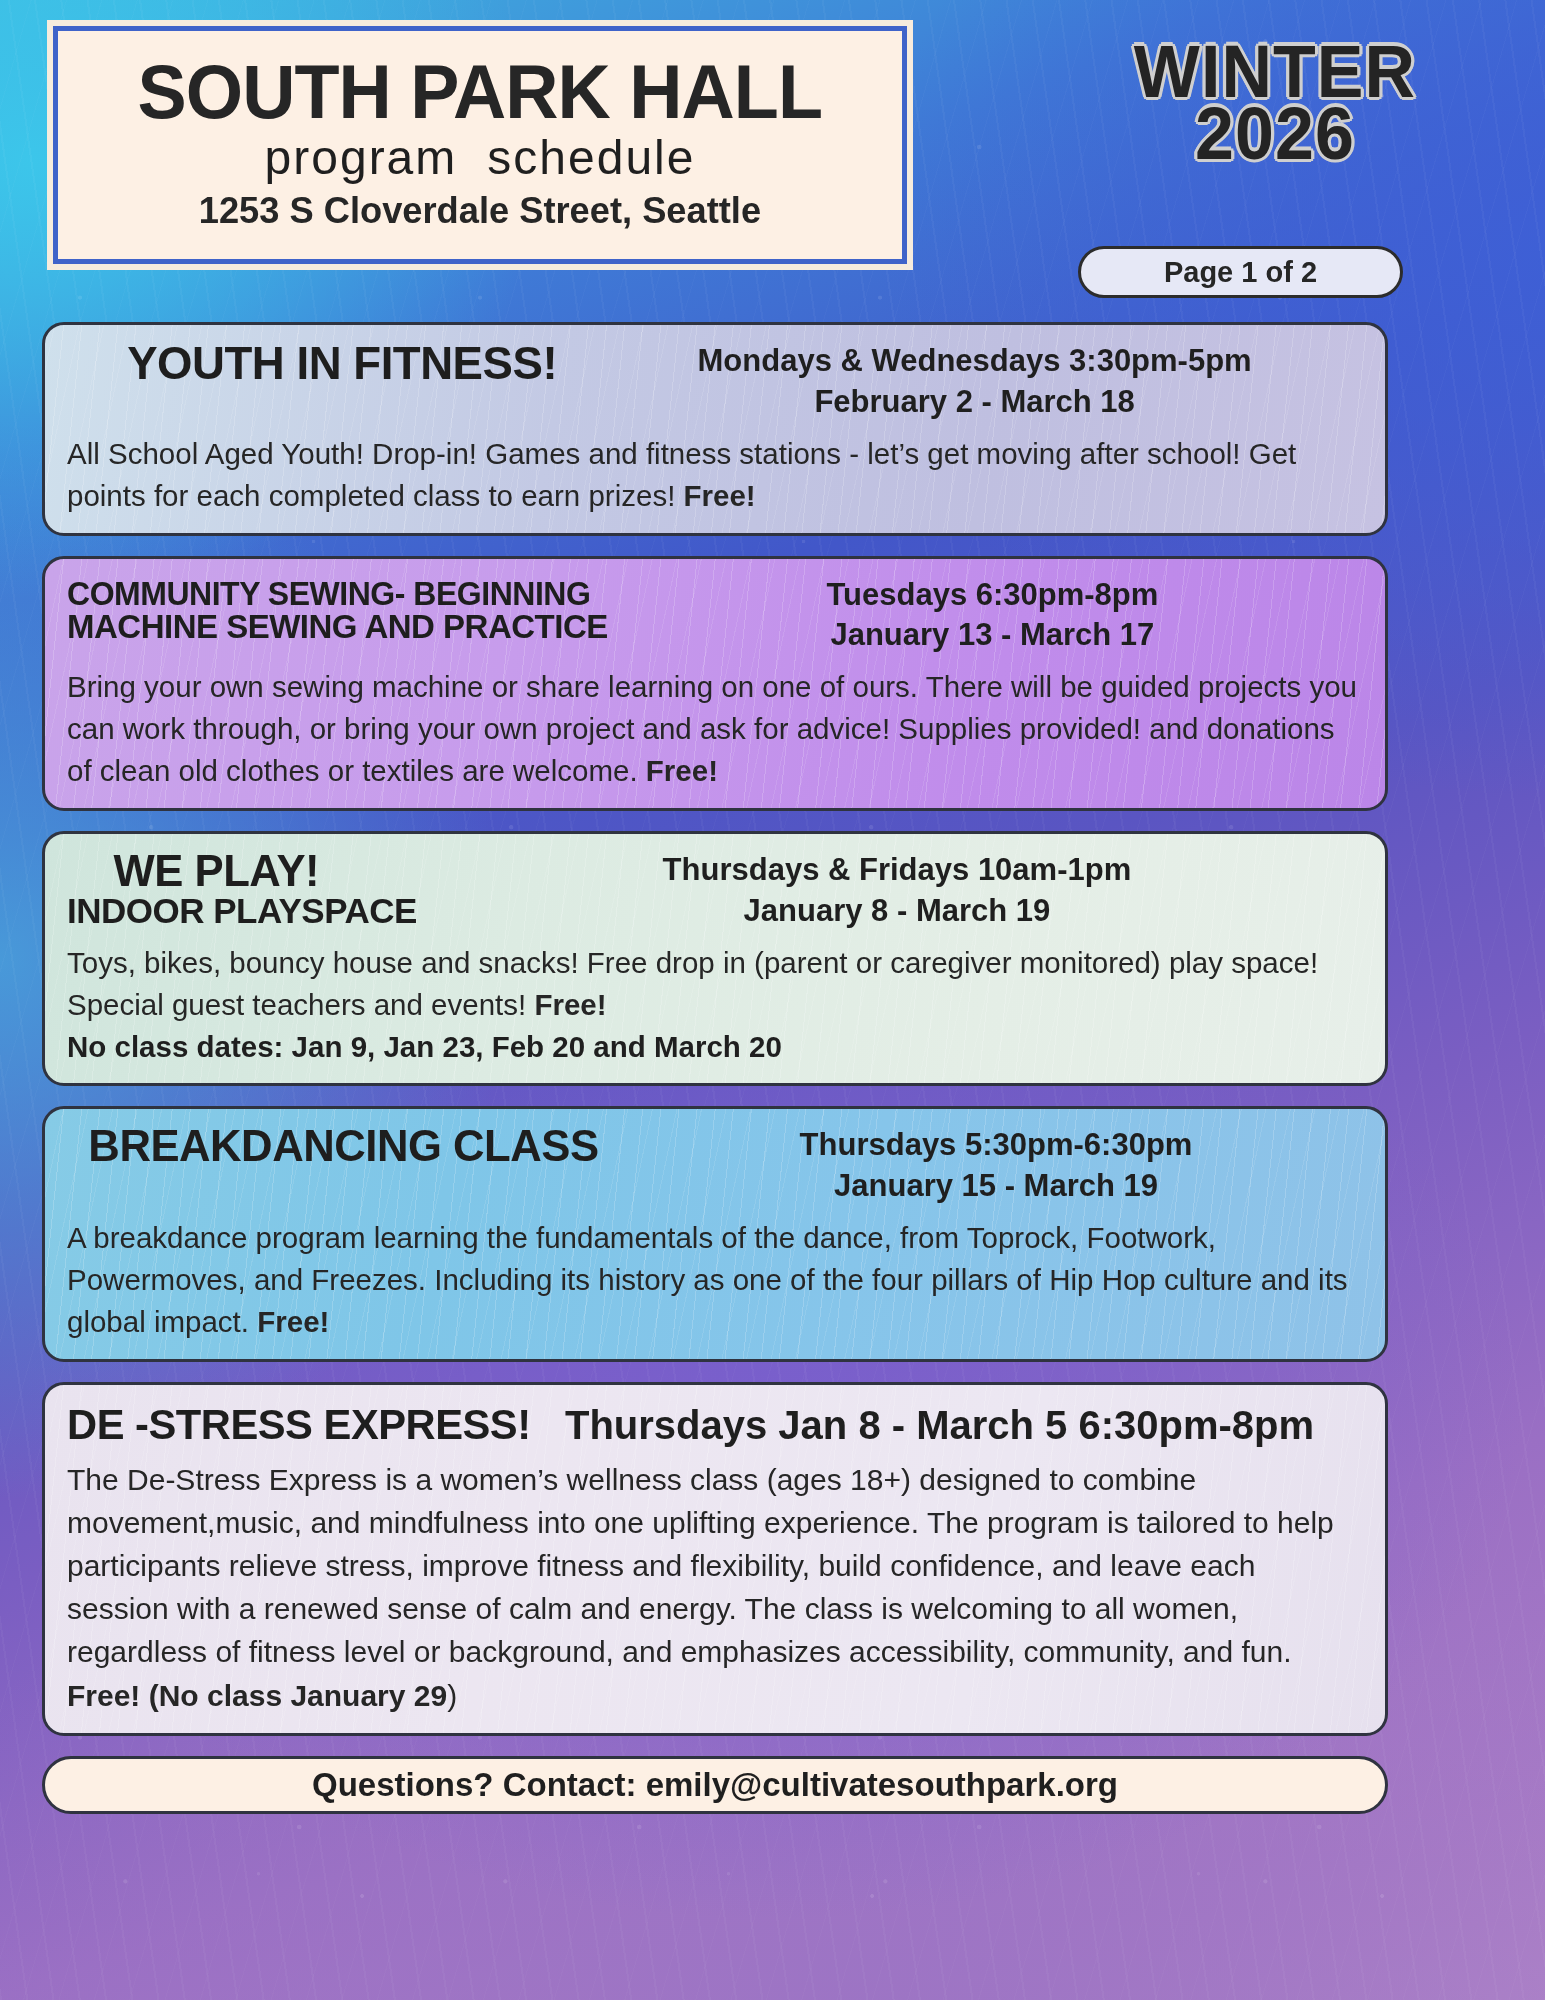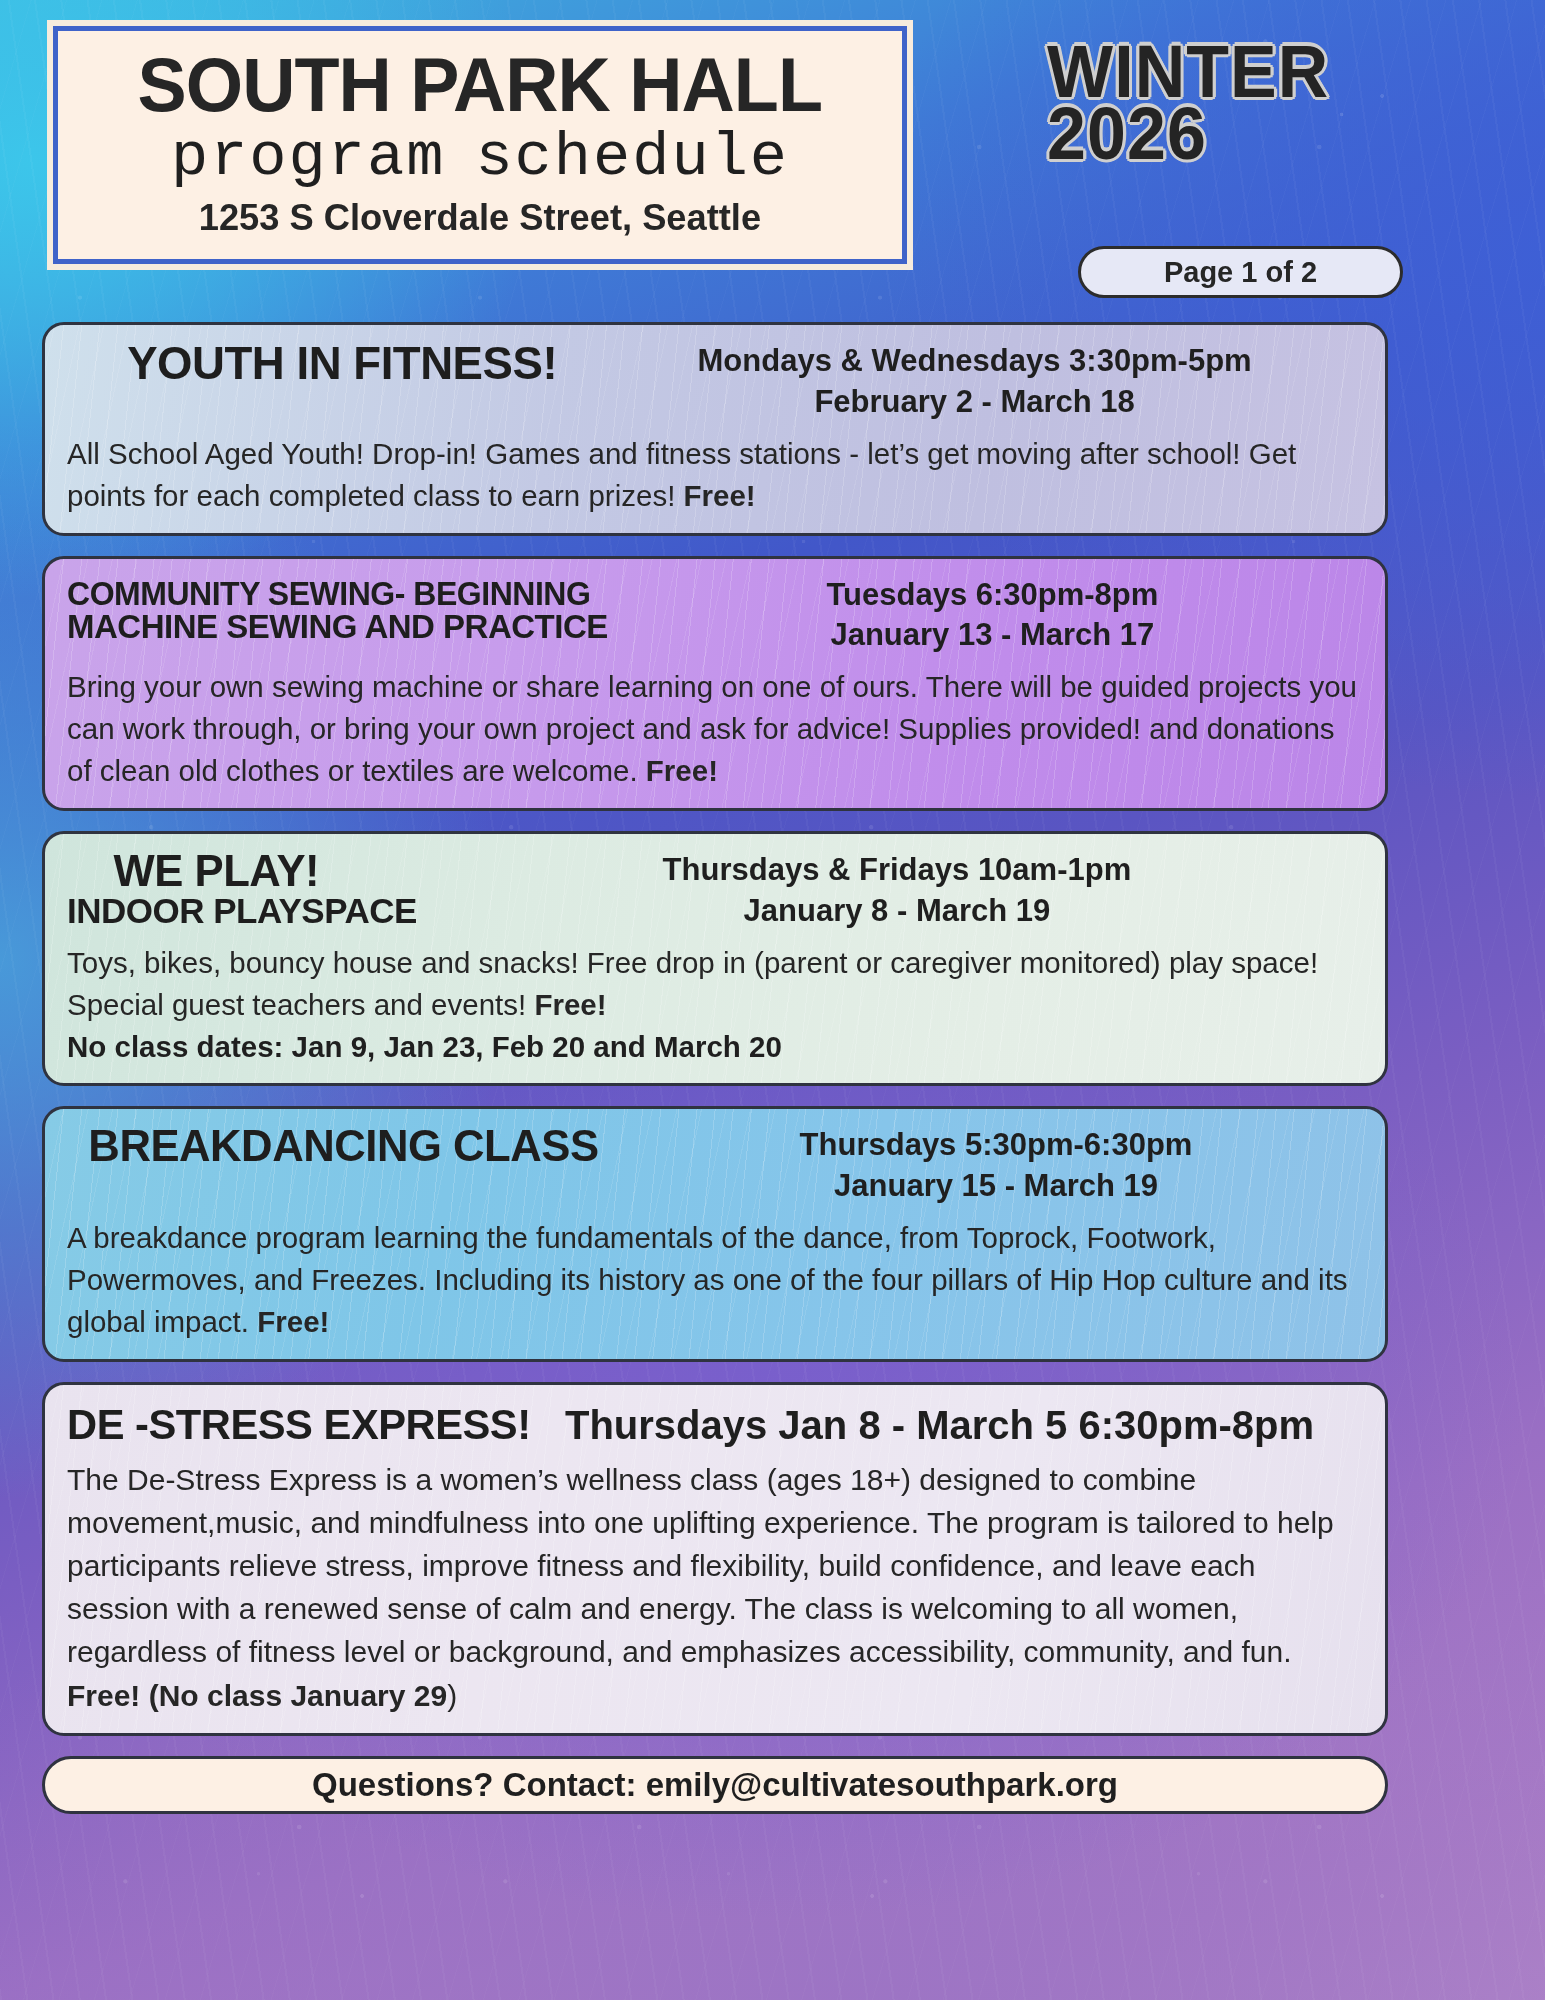--- a/index.html
+++ b/index.html
@@ -87,42 +87,43 @@
     font-family: "Liberation Sans", sans-serif;
     font-weight: bold;
     font-size: 76px;
     letter-spacing: -1px;
     color:#262626;
     line-height: 1.0;
     white-space: nowrap;
     transform: scaleX(0.97);
   }
   #script-line {
-    font-family: Liberation Mono, monospace;
-    font-size: 62px;
+    font-family: Liberation Sans, sans-serif;
+    font-size: 48px;
     color:#1f1f1f;
     line-height: 1.08;
     margin-top: 2px;
     white-space: nowrap;
     letter-spacing: 2px;
   }
   #script-line .gapword { margin-left: 30px; }
   #address-line {
     font-weight:bold;
     font-size: 37px;
     color:#262626;
     margin-top: 6px;
     white-space:nowrap;
     transform: scaleX(0.98);
   }
 
   #season-block {
     position:absolute;
     left: 1060px; top: 40px;
     width: 430px;
+    text-align:center;
   }
   .season-word {
     font-family: "Liberation Sans", sans-serif;
     font-weight: bold;
     font-size: 66px;
     line-height: 0.94;
     letter-spacing: 1px;
     color:#242424;
     -webkit-text-stroke: 3px #cfcfcf;
     paint-order: stroke fill;

